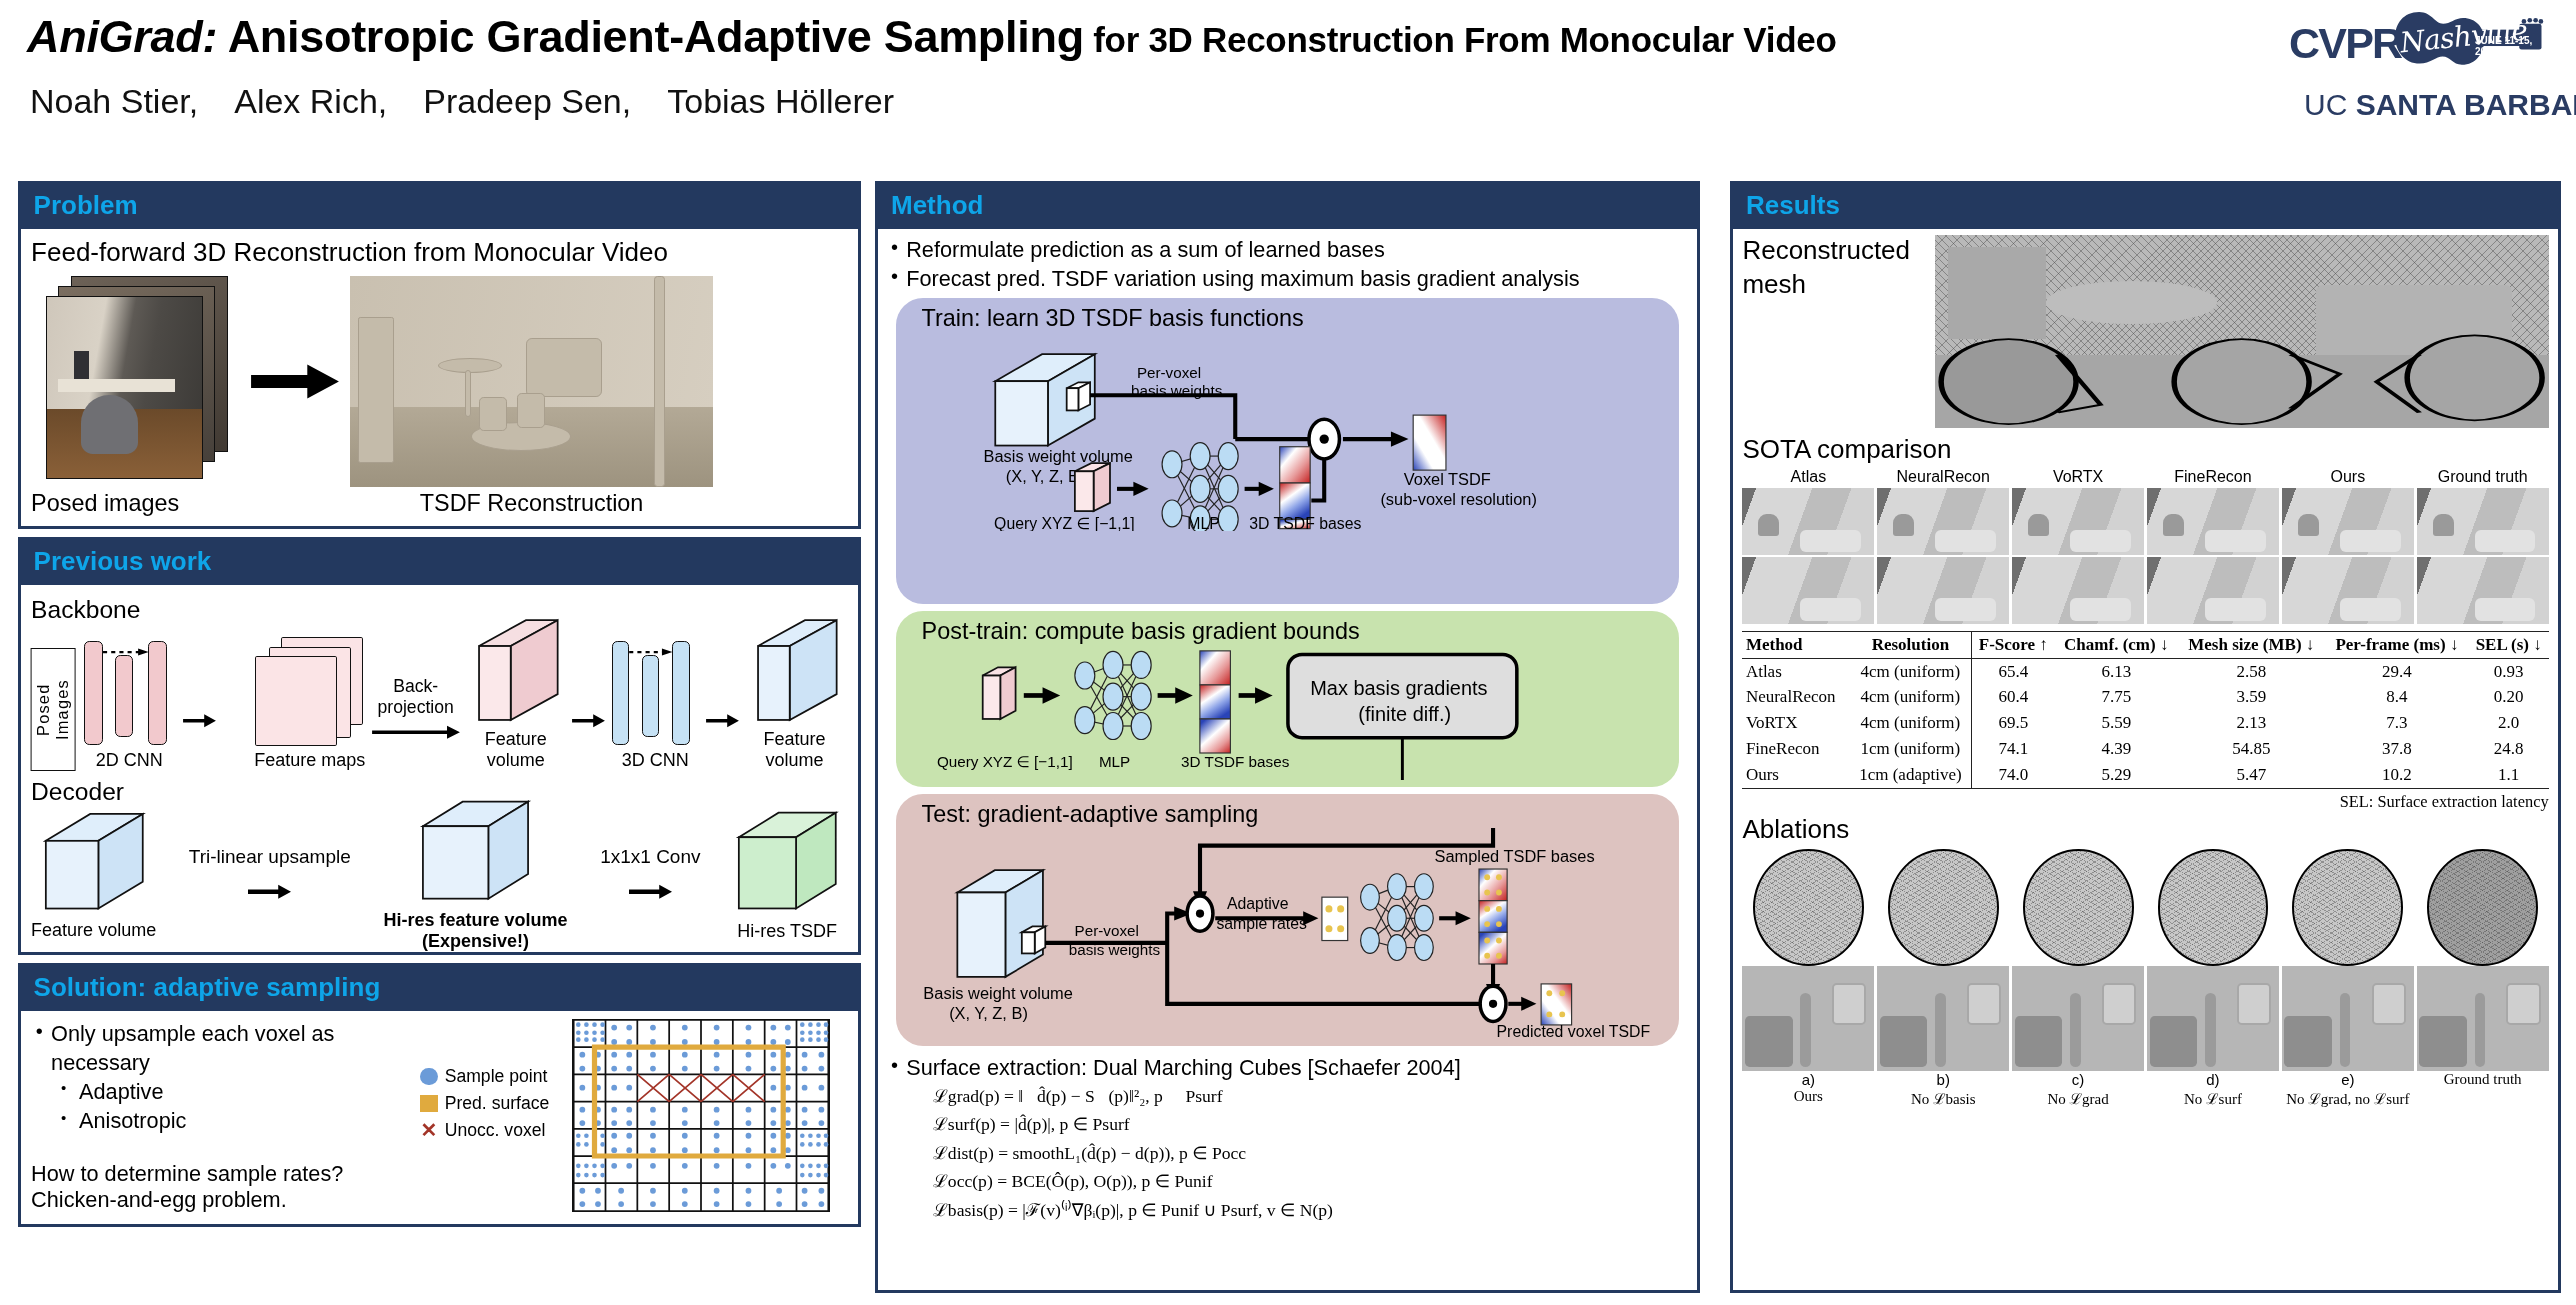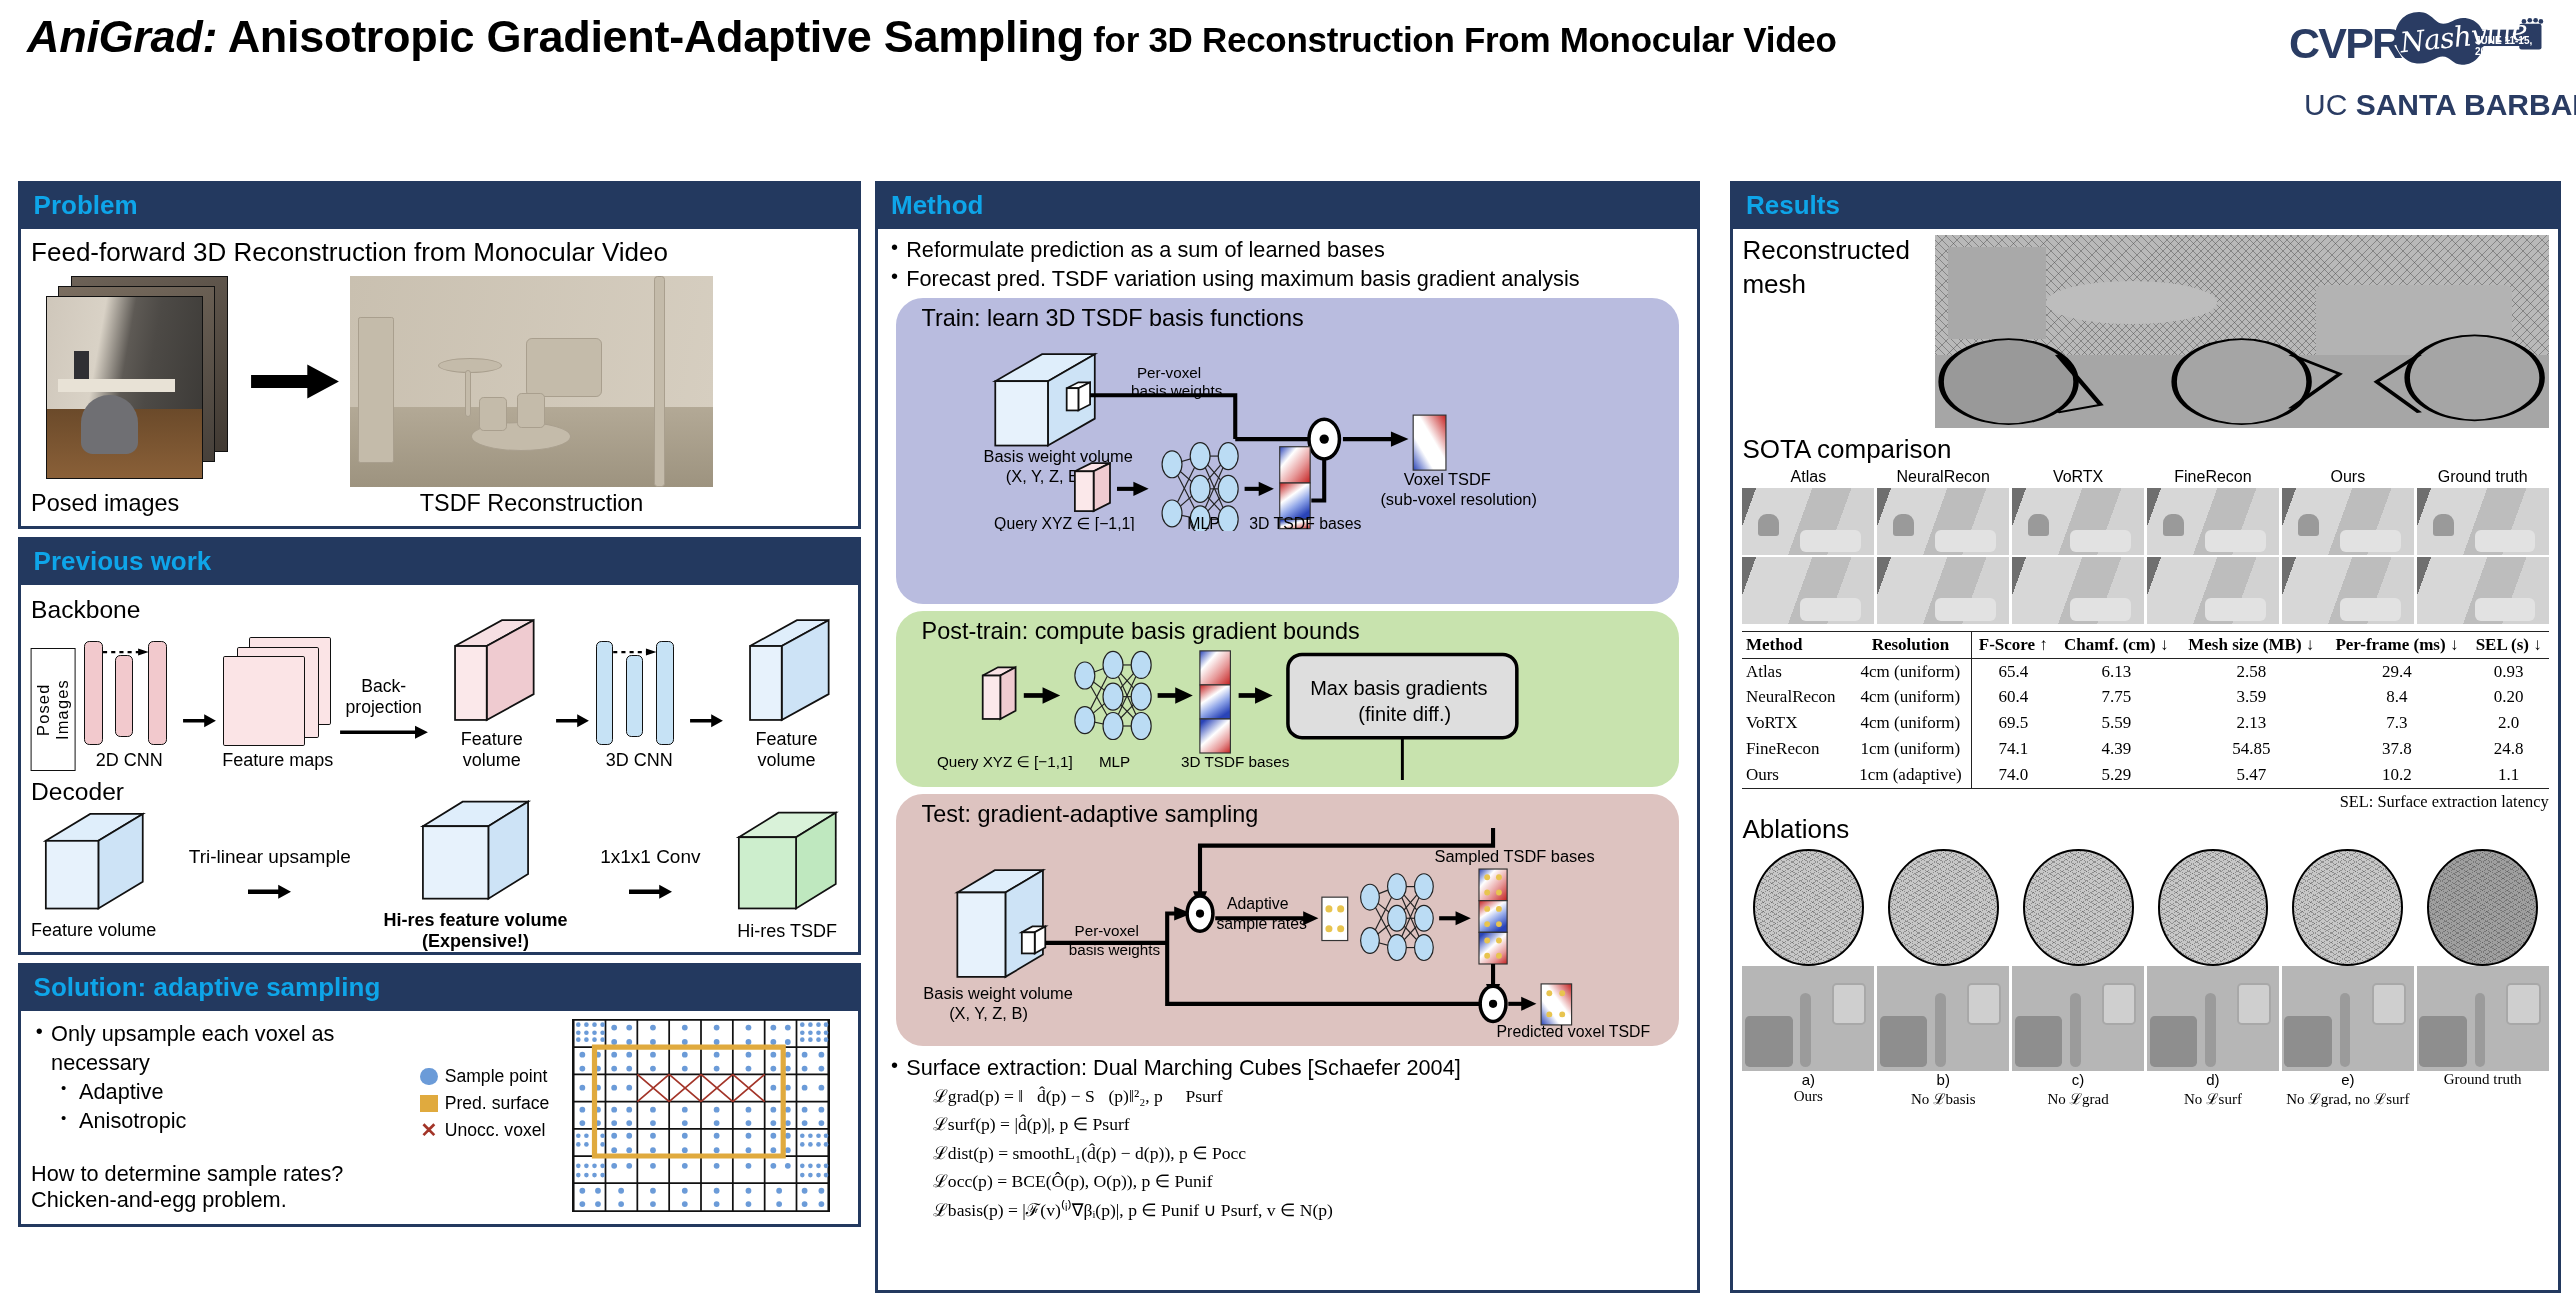--- a/index.html
+++ b/index.html
@@ -149,20 +149,23 @@
 </style>
 </head>
 <body>
 
 <div class="poster">
 
   <div class="header">
     <div class="title">
       <span class="ital">AniGrad:</span><span> Anisotropic Gradient-Adaptive Sampling</span><span class="sub"> for 3D Reconstruction From Monocular Video</span>
     </div>
+    <div class="authors">
+      <span>Noah Stier,</span><span>Alex Rich,</span><span>Pradeep Sen,</span><span>Tobias Höllerer</span>
+    </div>
 
     <div class="cvpr-logo">
       <div class="cvpr-word">CVPR</div>
       <svg class="guitar" viewBox="0 0 270 112">
         <path d="M55 10 C28 10 14 30 14 52 C14 76 30 98 56 98 C74 98 84 86 95 86 C108 86 112 100 128 100 C152 100 166 80 166 58 C166 36 152 20 130 20 C116 20 108 30 96 30 C82 30 76 10 55 10 Z" fill="#2a3c63"></path>
         <rect x="160" y="40" width="70" height="28" fill="#2a3c63"></rect>
         <rect x="226" y="30" width="38" height="44" rx="4" fill="#2a3c63"></rect>
         <circle cx="234" cy="26" r="4" fill="#2a3c63"></circle>
           <circle cx="244" cy="24" r="4" fill="#2a3c63"></circle>
         <circle cx="254" cy="24" r="4" fill="#2a3c63"></circle>
@@ -239,21 +242,21 @@
             </div>
             <div class="cap">2D CNN</div>
           </div>
 
           <div class="arrow-s" style="padding-bottom:39px;">
             <svg viewBox="0 0 56 30">
                 <path d="M0 12 H36 V4 L56 15 L36 26 V18 H0 Z" fill="#000"></path>
               </svg>
           </div>
 
-          <div style="text-align:center;">
+          <div style="text-align:center;margin-left:32px;">
             <div style="position:relative;width:117px;height:115px;">
               <div class="slab pinkL" style="position:absolute;left:30px;top:2.3px;width:82px;height:88px;border-radius:1.8px;"></div>
               <div class="slab pinkL" style="position:absolute;left:17.6px;top:11.7px;width:82px;height:91px;border-radius:1.8px;"></div>
               <div class="slab pinkL" style="position:absolute;left:3.5px;top:21px;width:82px;height:90px;border-radius:1.8px;"></div>
             </div>
             <div class="cap">Feature maps</div>
           </div>
 
           <div style="text-align:center;padding-bottom:29px;">
             <div class="cap" style="font-size:17.6px;">Back-</div>

